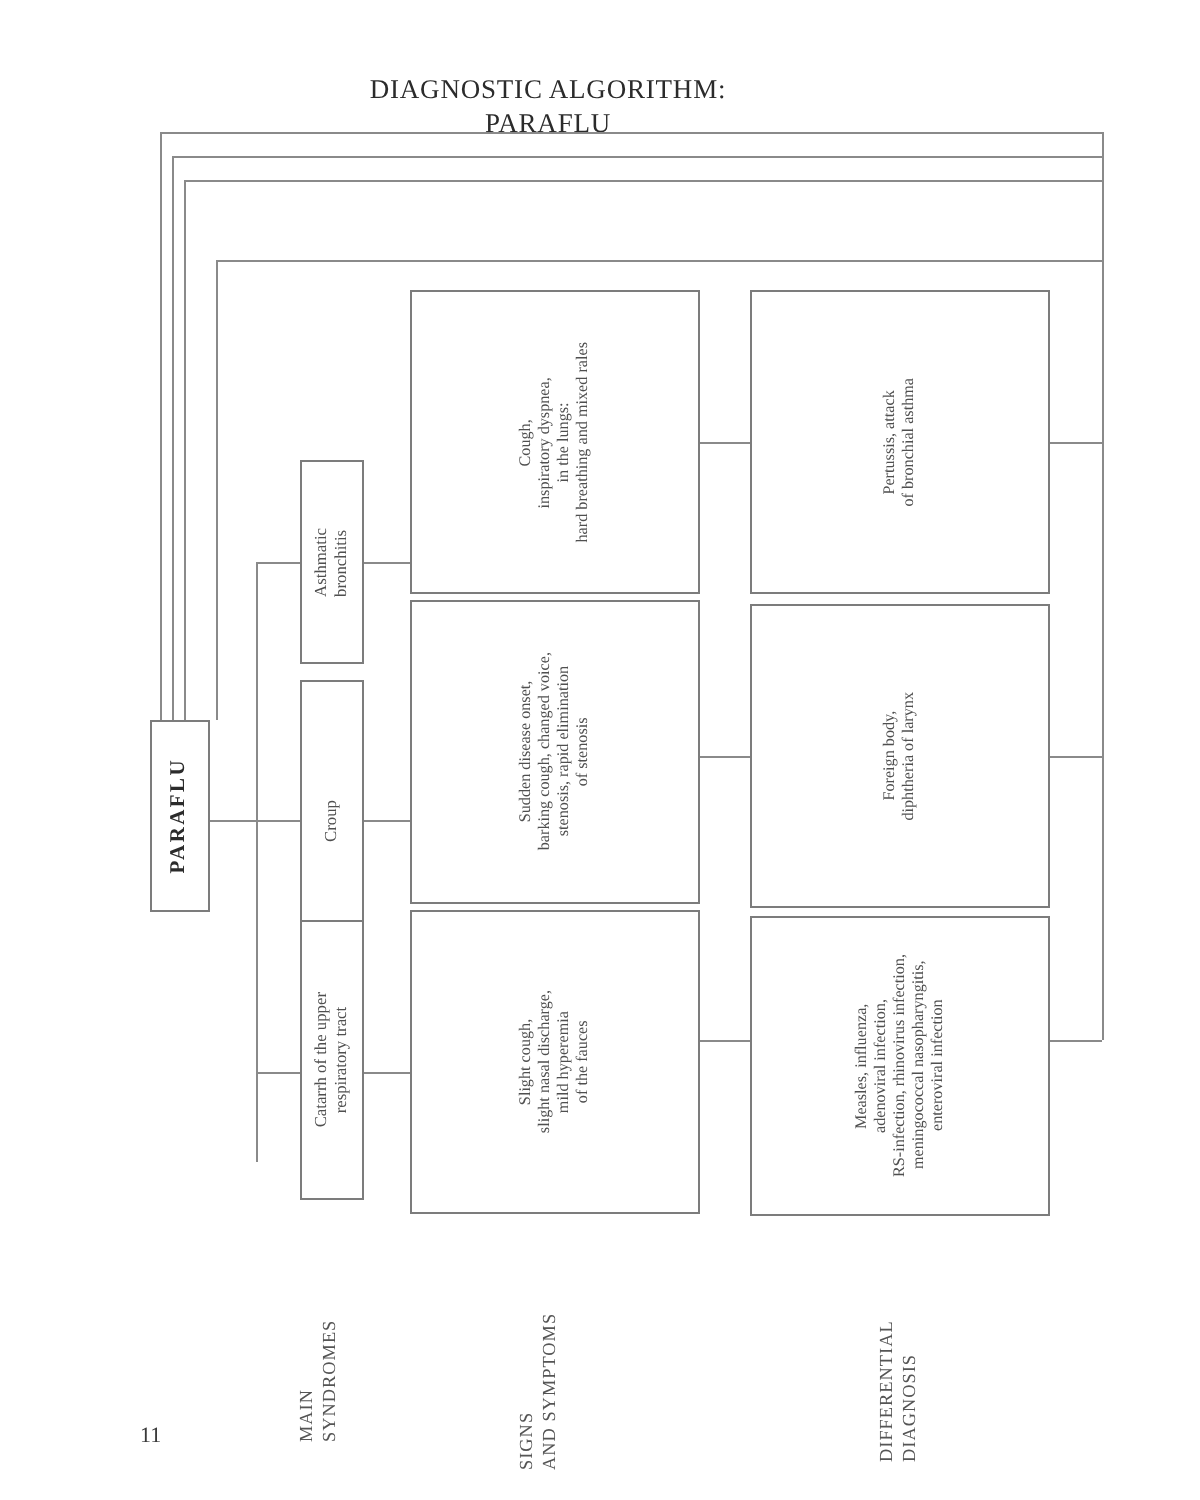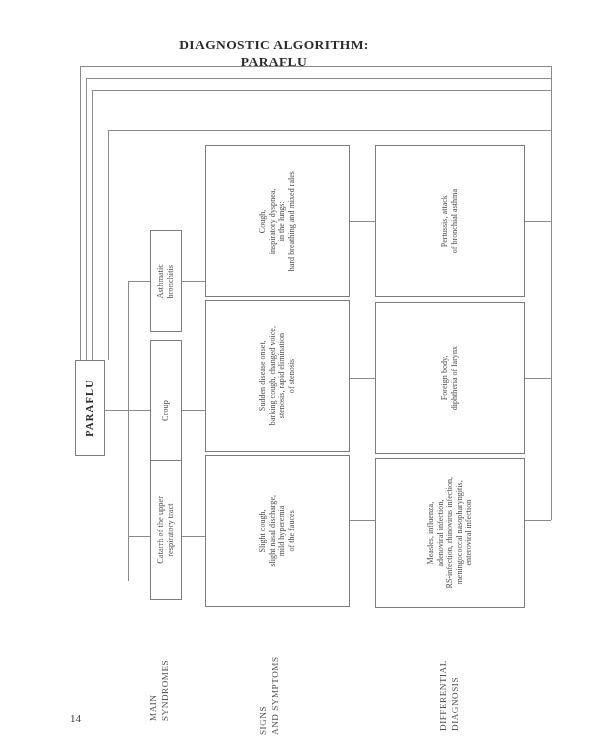--- a/index.html
+++ b/index.html
@@ -10,21 +10,21 @@
     color:#4a4a4a;
     position:relative;
     overflow:hidden;
   }
   #page{position:absolute;left:0;top:0;width:600px;height:750px;}
 
   
   .title{
     position:absolute;left:0;top:36px;width:548px;
     text-align:center;
-    font-weight:bold;
+    font-weight:normal;
     font-size:13.5px;
     letter-spacing:.4px;
     color:#2b2b2b;
     line-height:17px;
   }
   .title span{display:block;}
 
   
   .pageno{
     position:absolute;left:70px;top:712px;
@@ -174,15 +174,15 @@
 enteroviral infection</div>
   </div>
 
   <div class="rowlabel" style="left:148px;top:645px;height:76px;">MAIN
 SYNDROMES</div>
   <div class="rowlabel" style="left:258px;top:645px;height:90px;">SIGNS
 AND SYMPTOMS</div>
   <div class="rowlabel" style="left:438px;top:645px;height:86px;">DIFFERENTIAL
 DIAGNOSIS</div>
 
-  <div class="pageno">14</div>
+  <div class="pageno">11</div>
 
 </div>
 
 </body></html>

